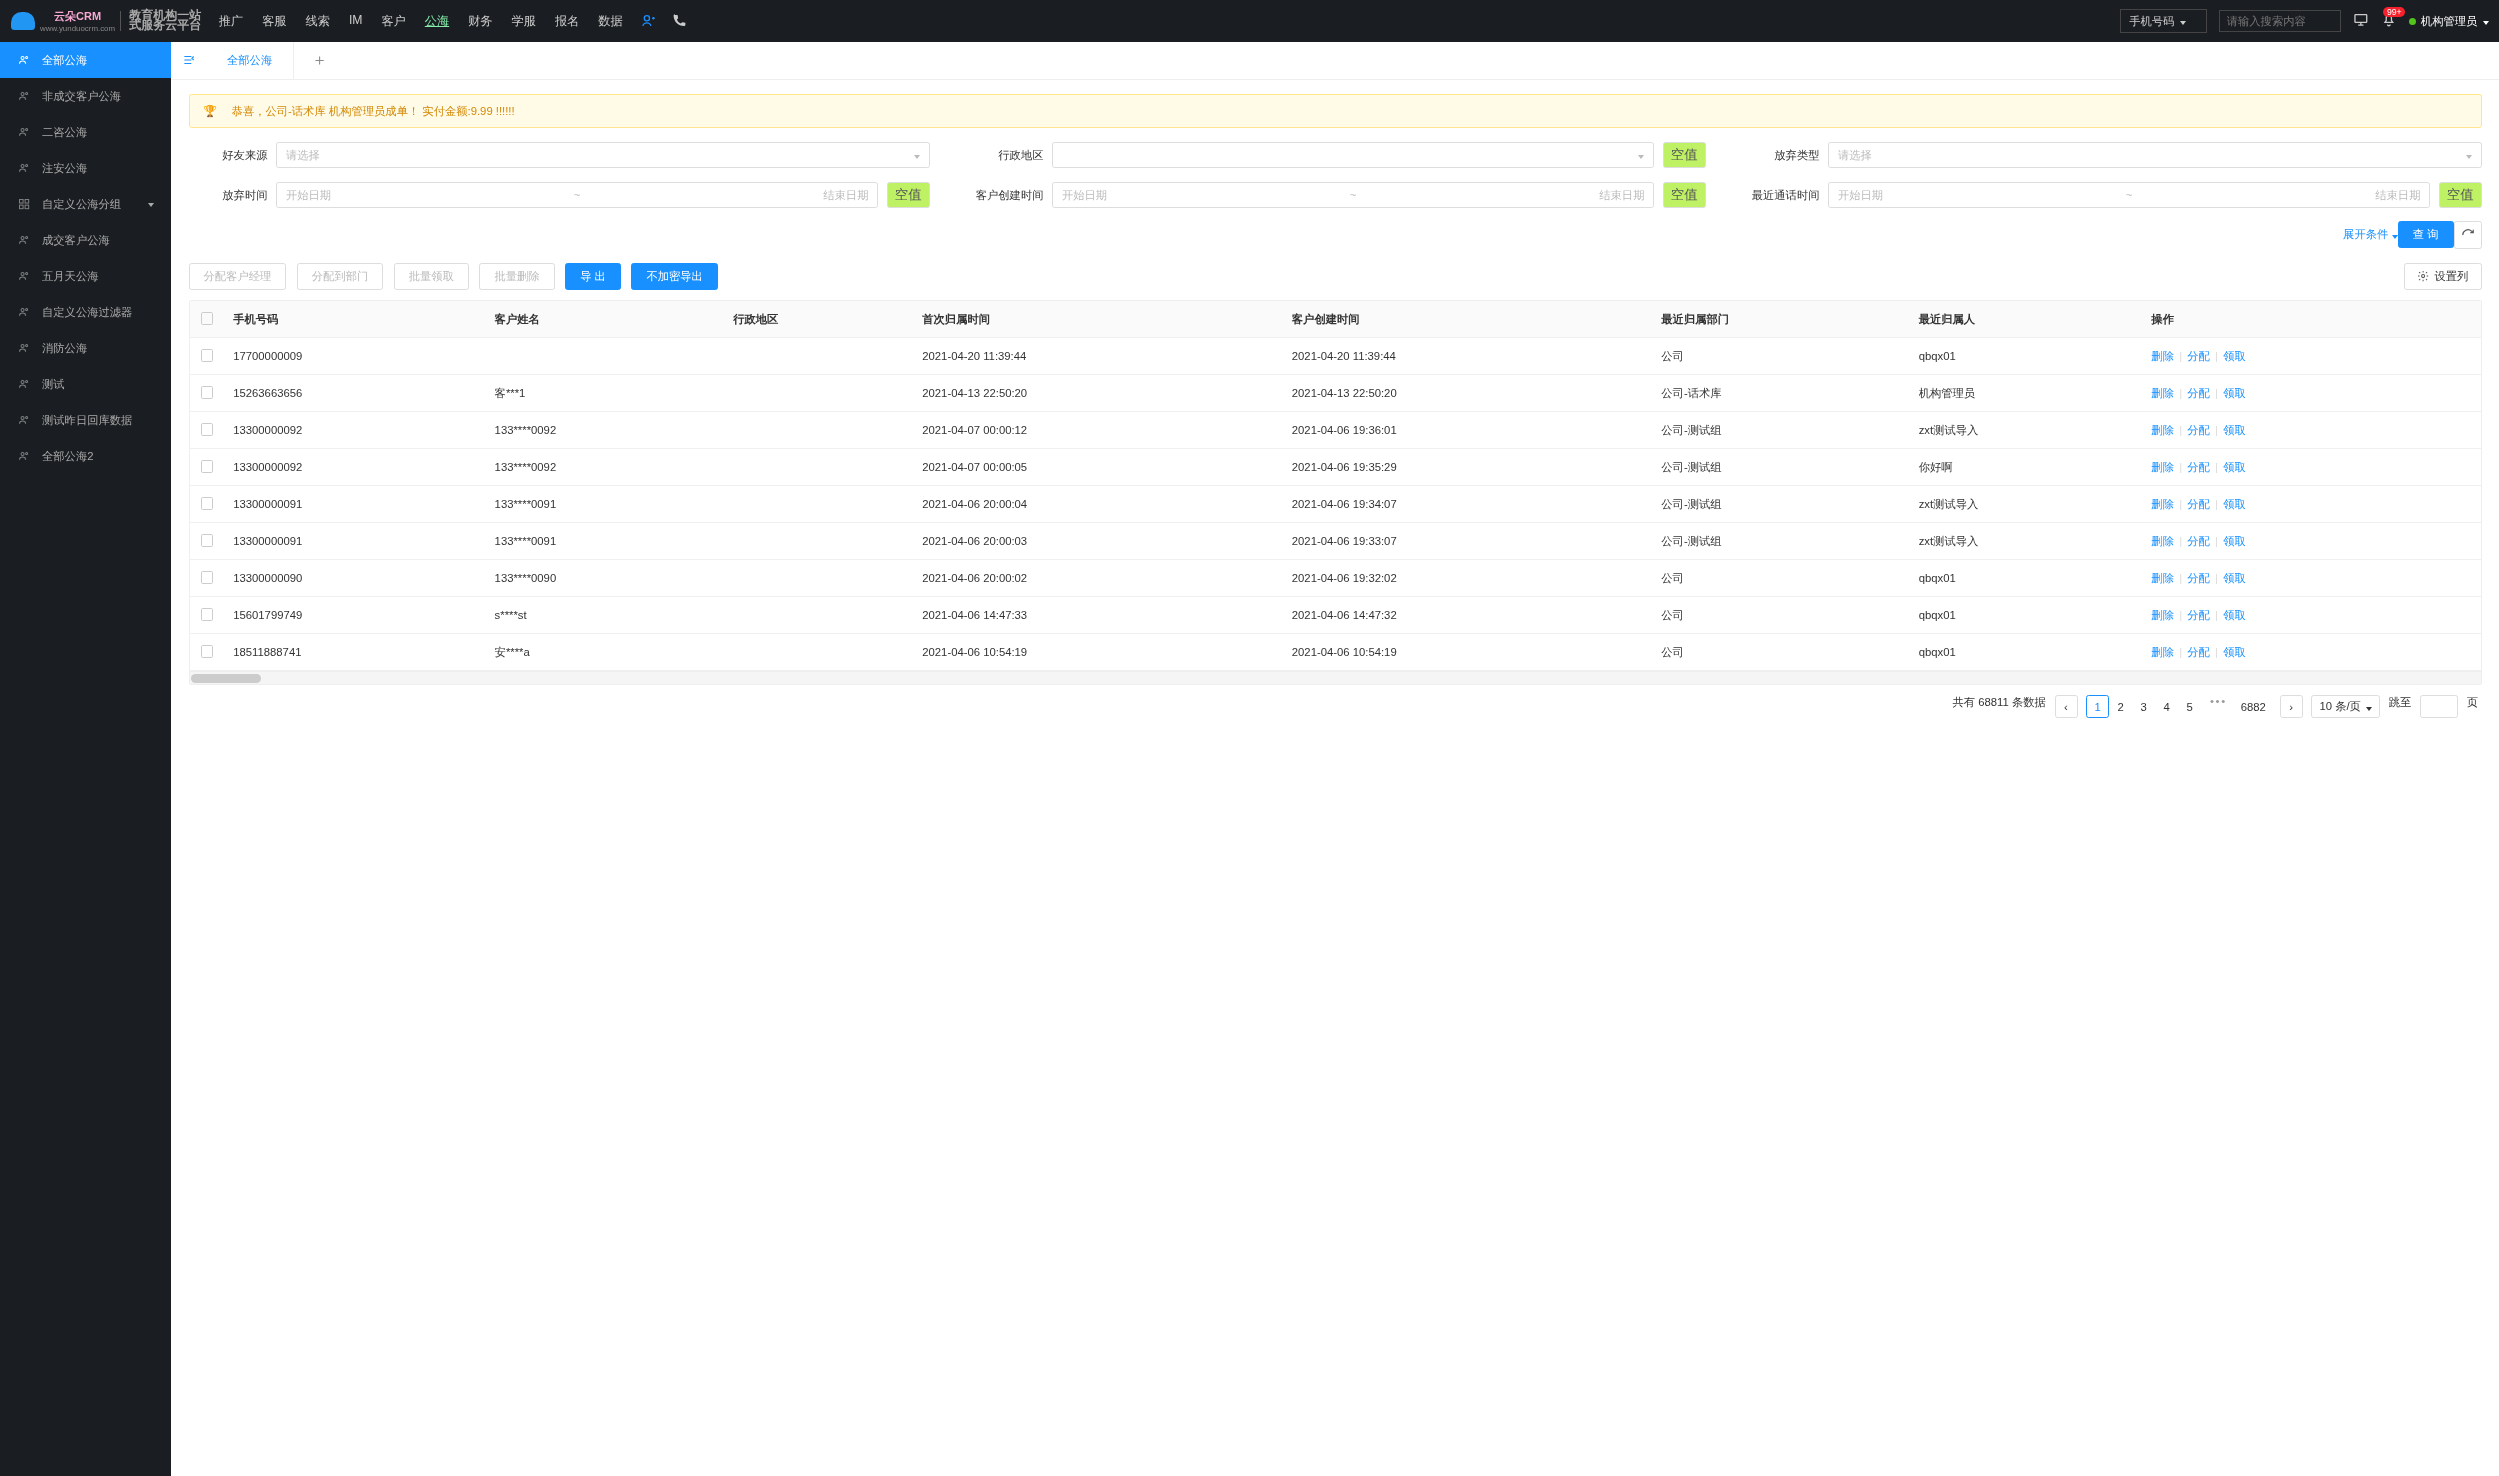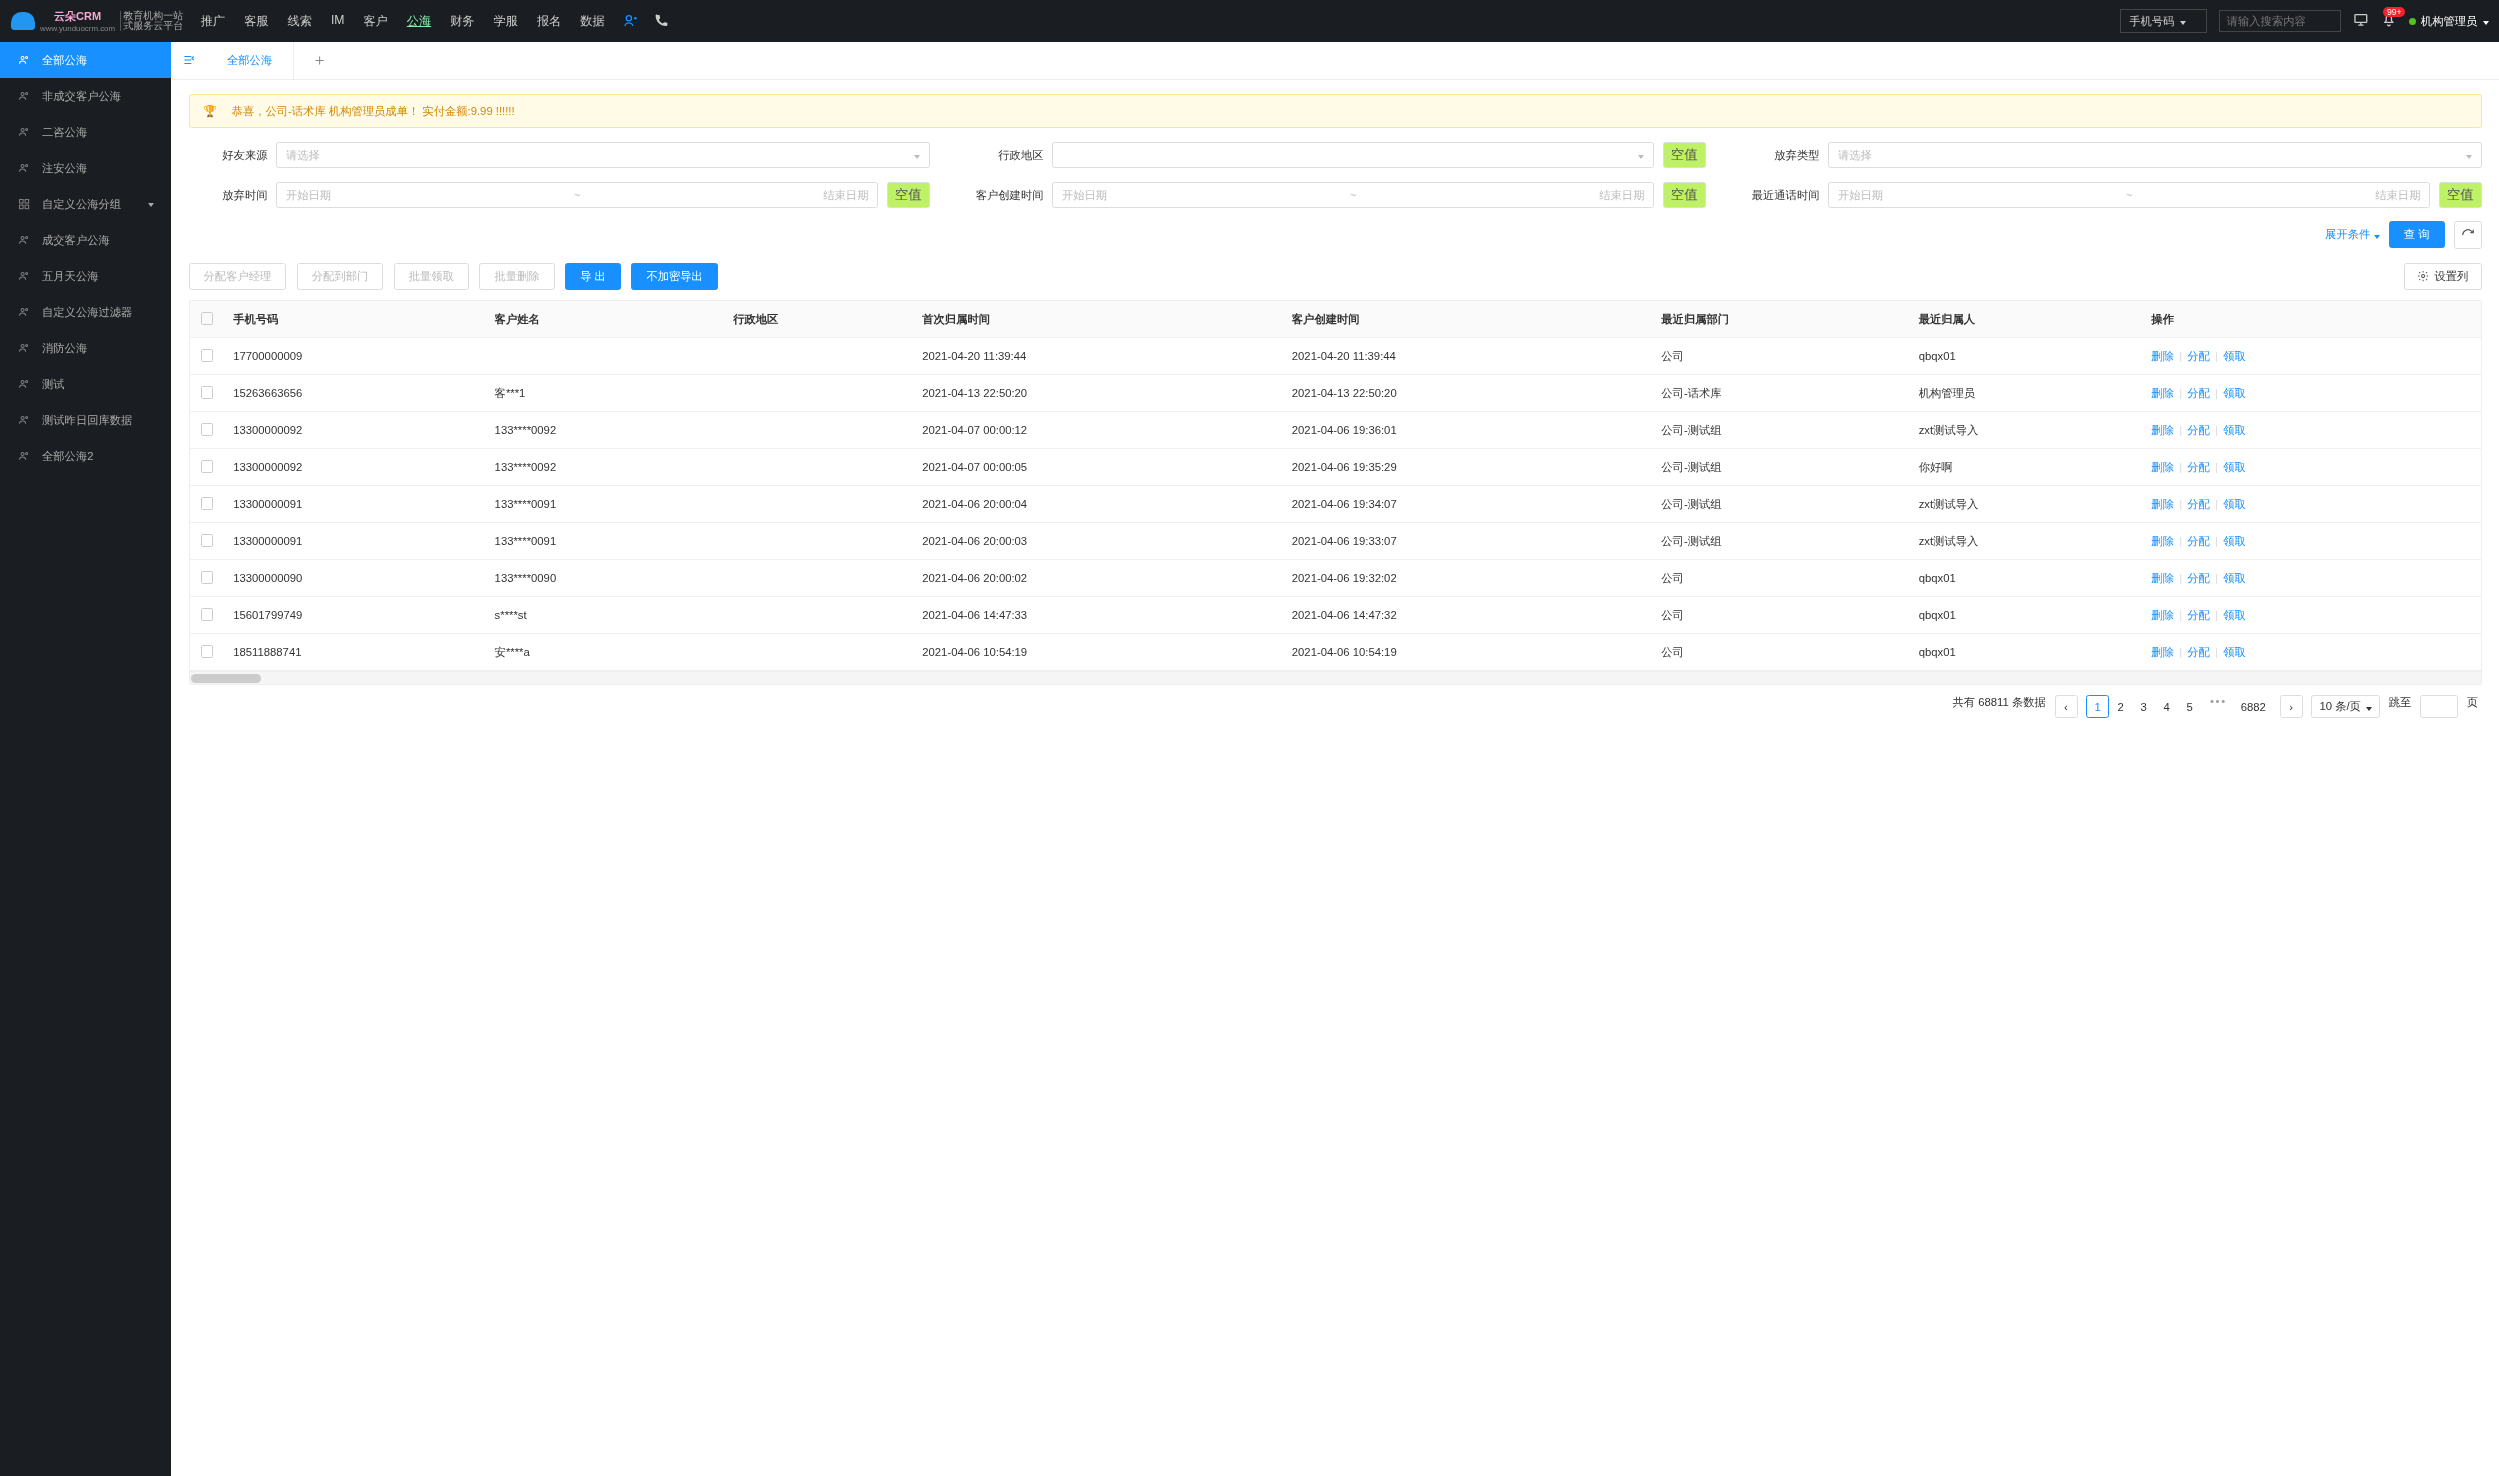--- a/index.html
+++ b/index.html
@@ -3,21 +3,21 @@
 <meta charset="utf-8">
 <style>
 * { margin: 0; padding: 0; box-sizing: border-box; }
 body { font-family: "Microsoft YaHei", "PingFang SC", sans-serif; font-size: 11.3px; color: #333; background: #fff; }
 
 
 .topbar { background: #1a1d21; height: 42px; display: flex; align-items: center; color: #ccc; padding: 0 10.5px; }
 .logo-box { display: flex; align-items: center; gap: 5.2px; margin-right: 17.5px; }
 .logo-cloud { background: #2196f3; width: 24.4px; height: 17.5px; border-radius: 10.5px 10.5px 3.5px 3.5px; position: relative; }
 .logo-text { color: #f9a8d4; font-weight: bold; font-size: 11px; text-align: center; }
-.logo-sub { font-size: 10px; line-height: 9.6px; color: #aaa; border-left: 0.9px solid #555; padding-left: 2px; }
+.logo-sub { font-size: 12px; line-height: 9.6px; color: #aaa; border-left: 0.9px solid #555; padding-left: 8px; font-weight: bold; }
 .top-nav { display: flex; gap: 19px; font-size: 12.2px; }
 .top-nav-item { color: #ccc; cursor: pointer; }
 .top-nav-item.active { color: #86efac; font-weight: 500; text-decoration: underline; }
 .top-nav-icon { width: 17.5px; height: 17.5px; display: inline-flex; align-items: center; justify-content: center; }
 .top-right { margin-left: auto; display: flex; align-items: center; gap: 12.2px; }
 .top-search-type { border: 0.9px solid #444; padding: 3.5px 8.7px; color: #ccc; display: flex; align-items: center; gap: 5.2px; width: 87px; }
 .top-search-input { border: 0.9px solid #444; background: transparent; color: #ccc; padding: 3.5px 7px; width: 122px; display: flex; align-items: center; }
 .top-search-input input { background: transparent; border: none; color: #ccc; outline: none; flex: 1; font-size: 11.3px; }
 .badge { position: relative; }
 .badge-num { position: absolute; top: -5.2px; right: -8.7px; background: #f5222d; color: #fff; border-radius: 7px; font-size: 8.7px; padding: 0 3.5px; }
@@ -48,21 +48,21 @@
 .trophy { color: #faad14; }
 
 
 .filters { display: grid; grid-template-columns: repeat(3, 1fr); gap: 14px 35px; margin-bottom: 12.2px; }
 .filter-row { display: flex; align-items: center; gap: 8.7px; }
 .filter-label { width: 79px; text-align: right; font-size: 11.3px; }
 .filter-select { flex: 1; border: 0.9px solid #ddd; border-radius: 2.6px; height: 26px; padding: 0 8.7px; color: #bbb; display: flex; align-items: center; justify-content: space-between; min-width: 175px; }
 .filter-date { flex: 1; border: 0.9px solid #ddd; border-radius: 2.6px; height: 26px; display: flex; align-items: center; justify-content: space-between; padding: 0 8.7px; color: #bbb; min-width: 175px; }
 .empty-btn { border: 0.9px solid #ddd; border-radius: 2.6px; height: 26px; padding: 0 7px; color: #555; background: #bef264; cursor: pointer; }
 
-.filter-actions { display: flex; justify-content: flex-end; align-items: center; gap: 9px; margin-bottom: 14px; }
+.filter-actions { display: flex; justify-content: flex-end; align-items: center; gap: 0; margin-bottom: 14px; }
 .link-btn { color: #1890ff; cursor: pointer; display: flex; align-items: center; gap: 3.5px; }
 .btn { border: 0.9px solid #ddd; background: #fff; padding: 5.2px 14px; border-radius: 2.6px; cursor: pointer; font-size: 11.3px; }
 .btn-primary { background: #1890ff; border-color: #1890ff; color: #fff; }
 .btn-disabled { color: #bbb; cursor: not-allowed; }
 .refresh-btn { border: 0.9px solid #ddd; width: 28px; height: 28px; display: flex; align-items: center; justify-content: center; border-radius: 2.6px; cursor: pointer; }
 
 
 .actions-row { display: flex; align-items: center; gap: 10.5px; margin-bottom: 10.5px; }
 .actions-row .right { margin-left: auto; }
 .settings-btn { border: 0.9px solid #ddd; padding: 5.2px 12.2px; border-radius: 2.6px; display: flex; align-items: center; gap: 5.2px; cursor: pointer; }

